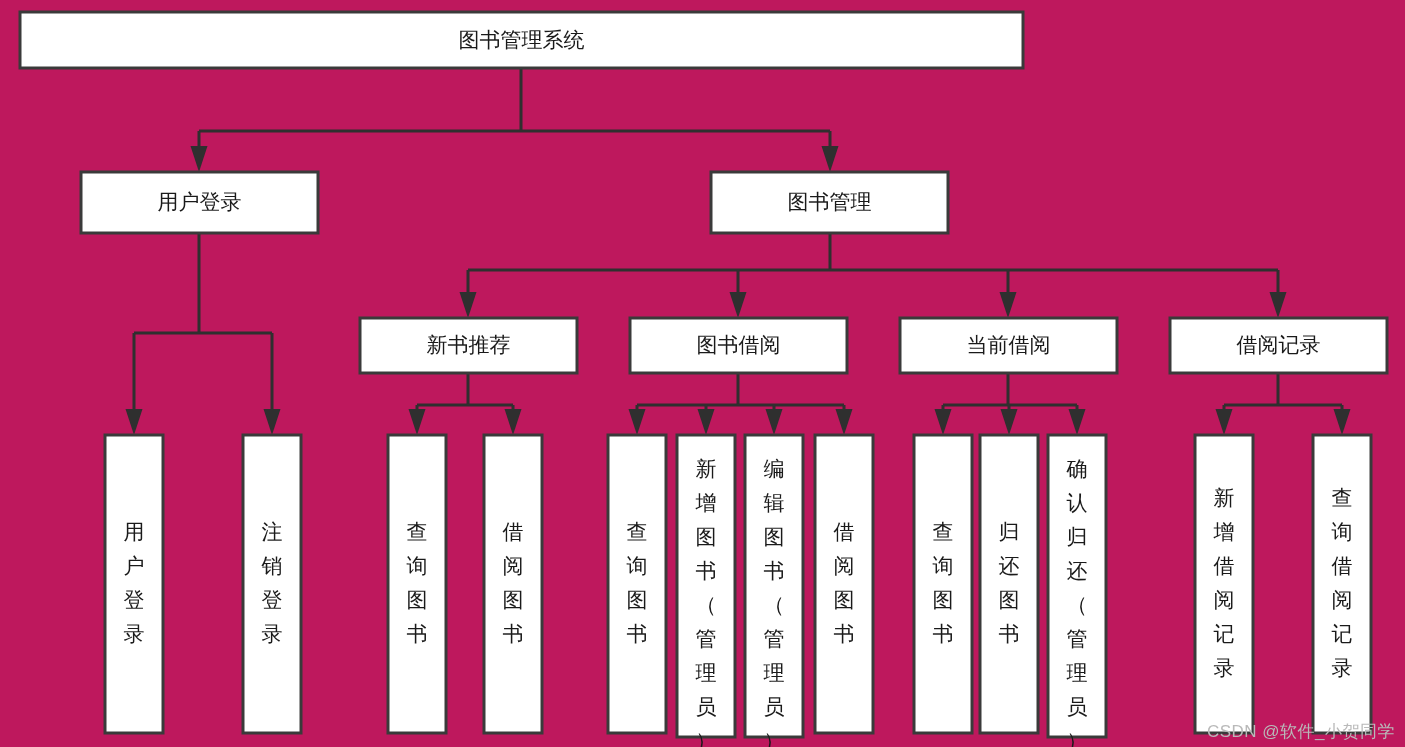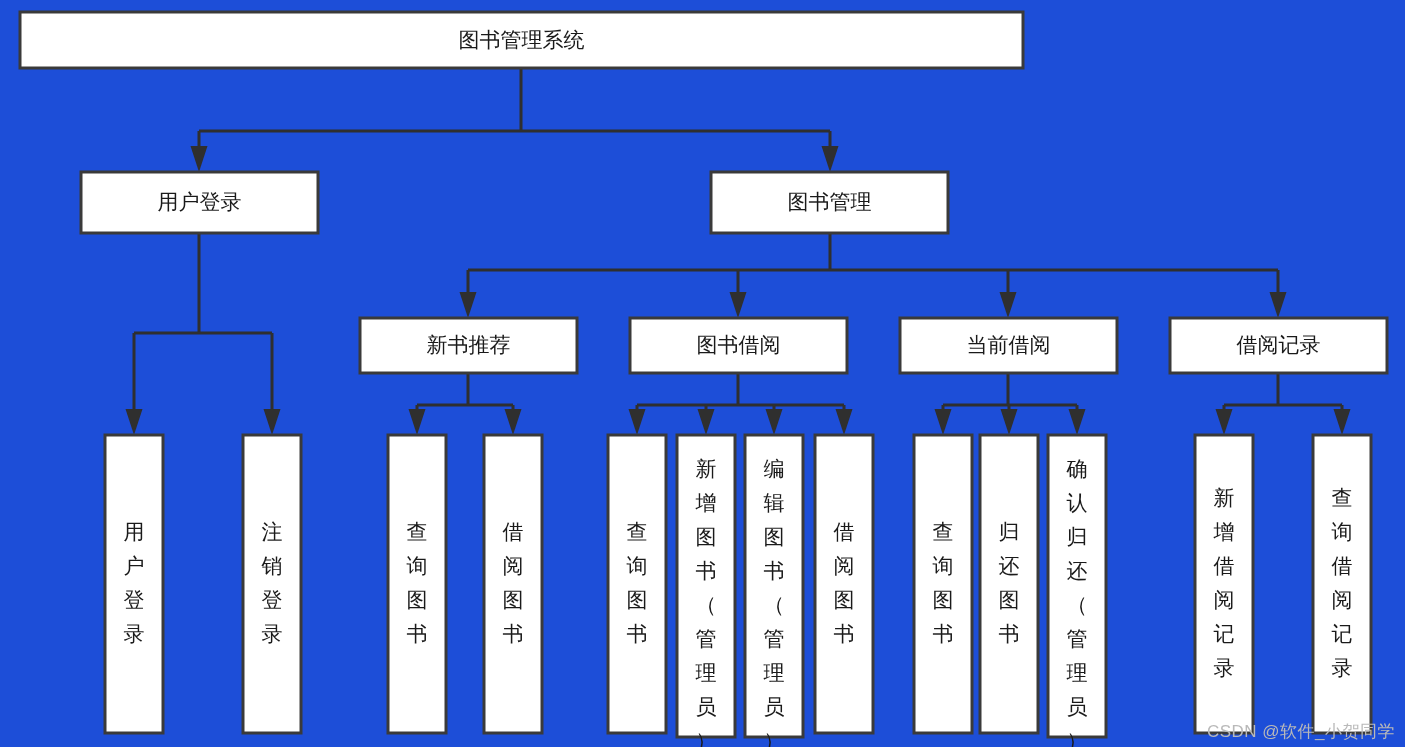--- a/index.html
+++ b/index.html
@@ -10,21 +10,21 @@
   body {
     width: 1405px;
     height: 747px;
     font-family: "Liberation Sans", "DejaVu Sans", sans-serif;
     overflow: hidden;
   }
   #diagram-root {
     position: relative;
     width: 1405px;
     height: 747px;
-    background: #1d4ed8;
+    background: #be185d;
   }
   svg#flowchart {
     position: absolute;
     left: 0;
     top: 0;
     width: 1405px;
     height: 747px;
     display: block;
   }
   .node-box {

